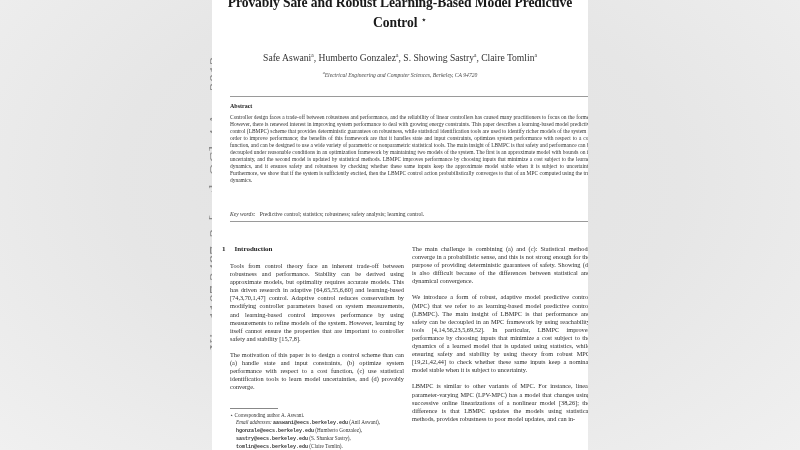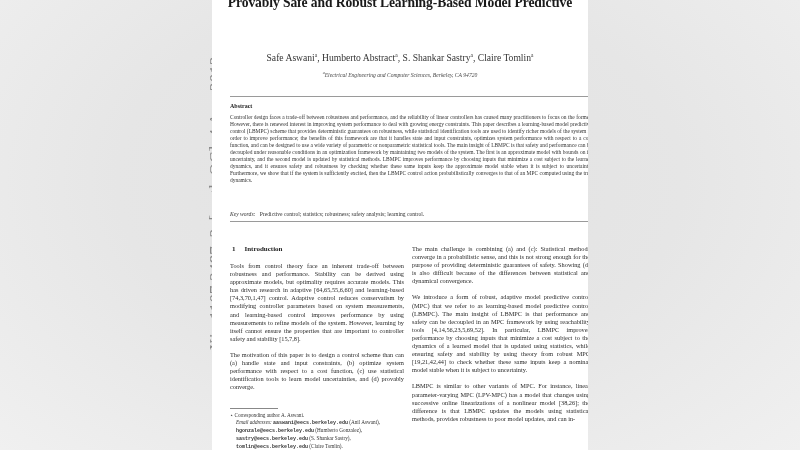--- a/index.html
+++ b/index.html
@@ -109,21 +109,21 @@
       font-size: 6.3px;
       line-height: 8.1px;
       text-align: justify;
       color: #2a2a2a;
       hyphens: auto;
     }
     .col.left { left: 18px; top: 244px; }
     .col.right { left: 200px; top: 258px; width: 178px; }
     .section-head {
       position: absolute;
-      left: 20px;
+      left: 10px;
       top: 251px;
       font-size: 7px;
       font-weight: bold;
       color: #222;
     }
     .section-head .num { margin-right: 9px; }
     .col p { margin: 0 0 8px 0; }
     .footnote-rule {
       position: absolute;
       left: 18px;
@@ -164,26 +164,27 @@
 <div class="viewer-bg"></div>
 
 <div class="arxiv-stamp">
   <span>arXiv:1107.2487v2</span><span>[math.OC]</span><span>4 Aug 2012</span>
 </div>
 
 <div class="page">
 
   <div class="title">
     <div>Provably Safe and Robust Learning-Based Model Predictive</div>
+    <div><span>Control</span> <span class="star">⋆</span></div>
   </div>
 
   <div class="authors">
     <span><span>Safe Aswani</span><sup>a</sup></span>,
-    <span><span>Humberto Abstract</span><sup>a</sup></span>,
-    <span><span>S. Shankar Sastry</span><sup>a</sup></span>,
+    <span><span>Humberto Gonzalez</span><sup>a</sup></span>,
+    <span><span>S. Showing Sastry</span><sup>a</sup></span>,
     <span><span>Claire Tomlin</span><sup>a</sup></span>
   </div>
 
   <div class="affiliation">
     <sup>a</sup><span>Electrical Engineering and Computer Sciences, Berkeley, CA 94720</span>
   </div>
 
   <div class="rule r1"></div>
 
   <div class="abstract-head">Abstract</div>

